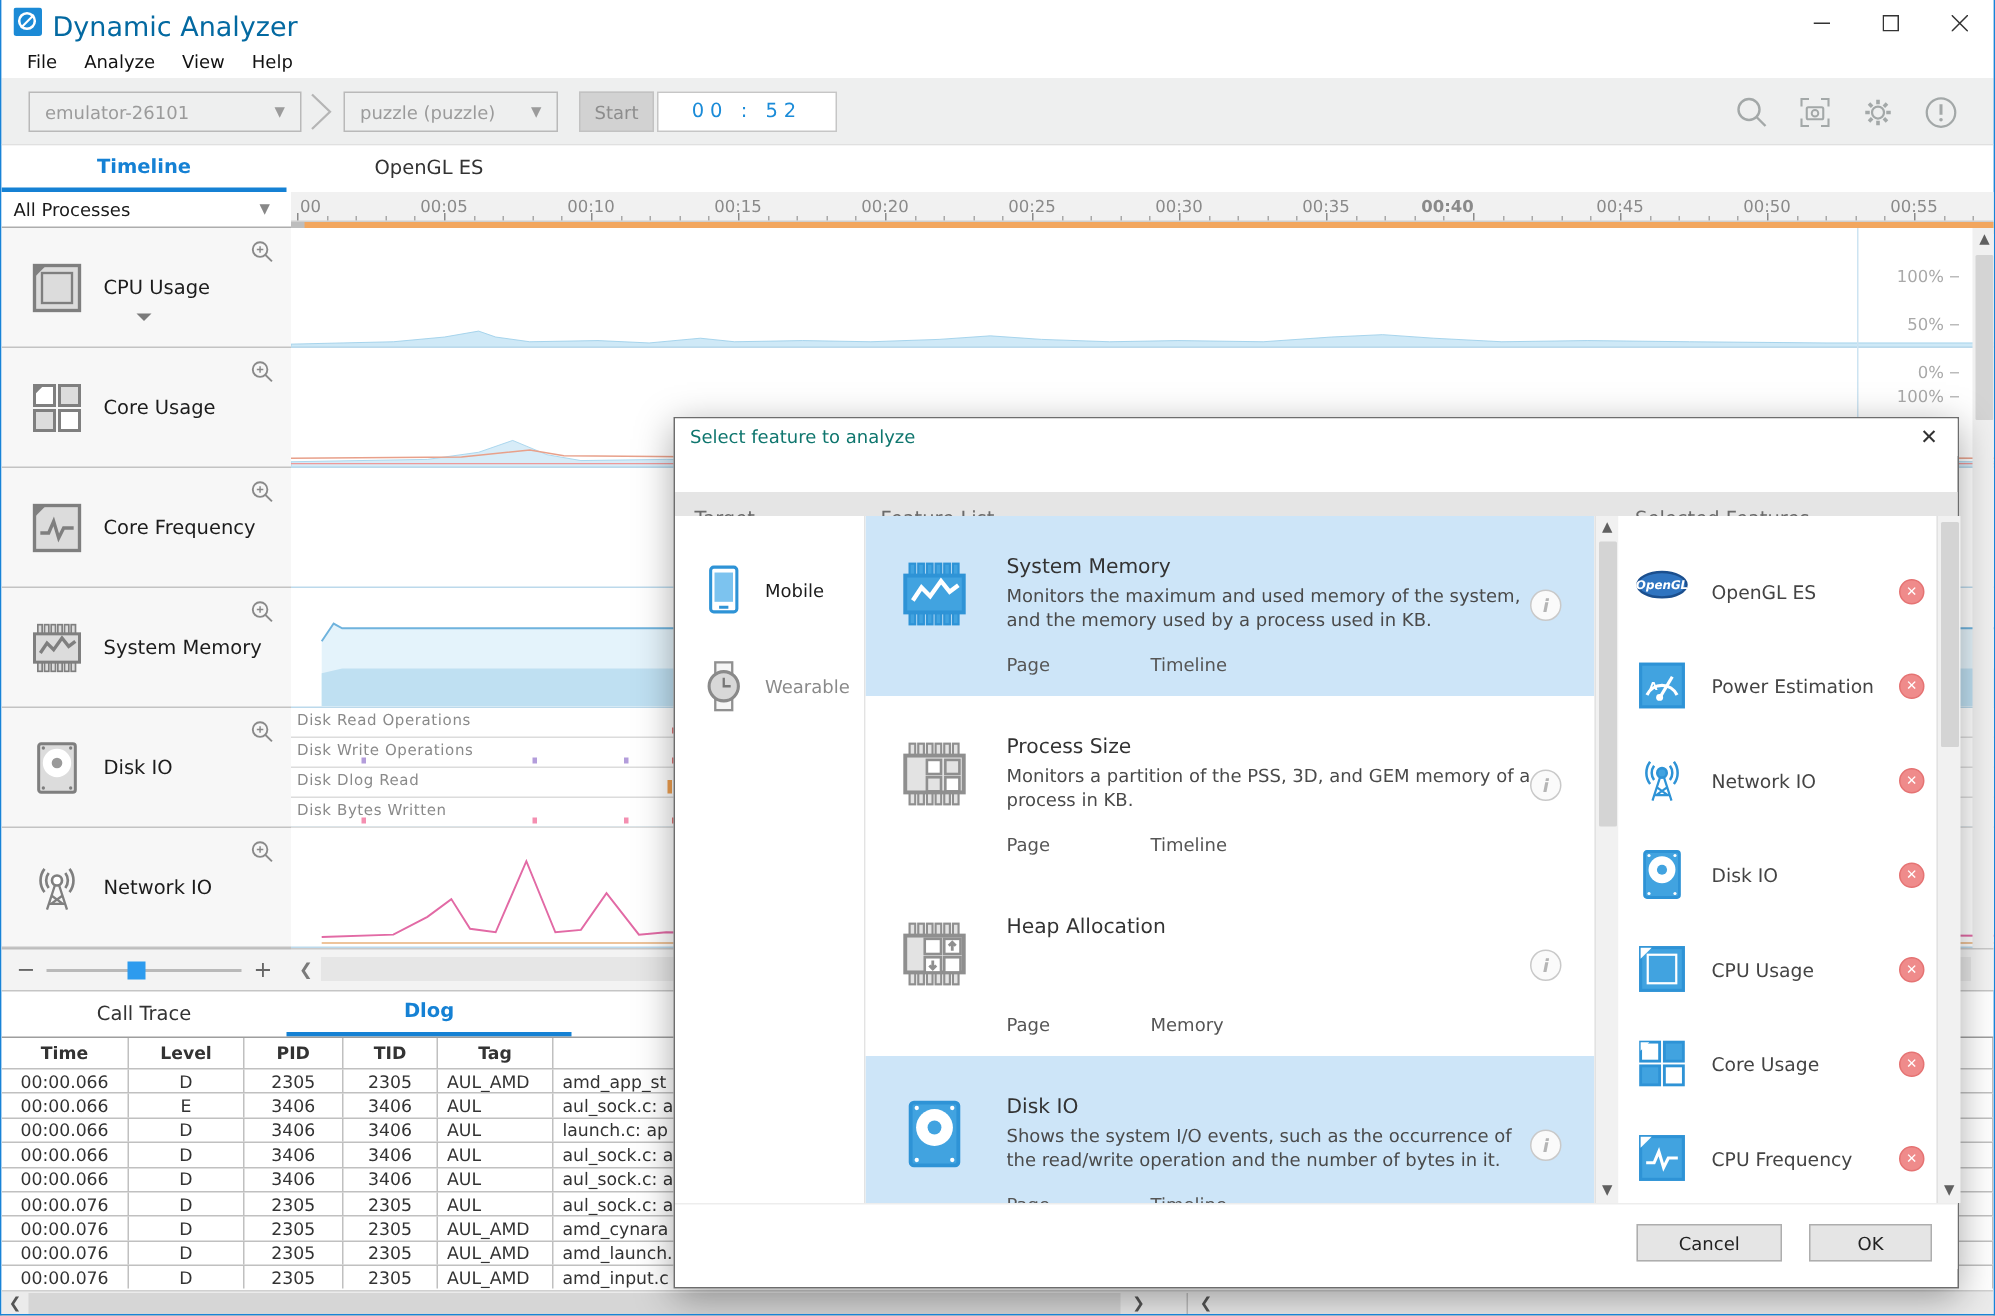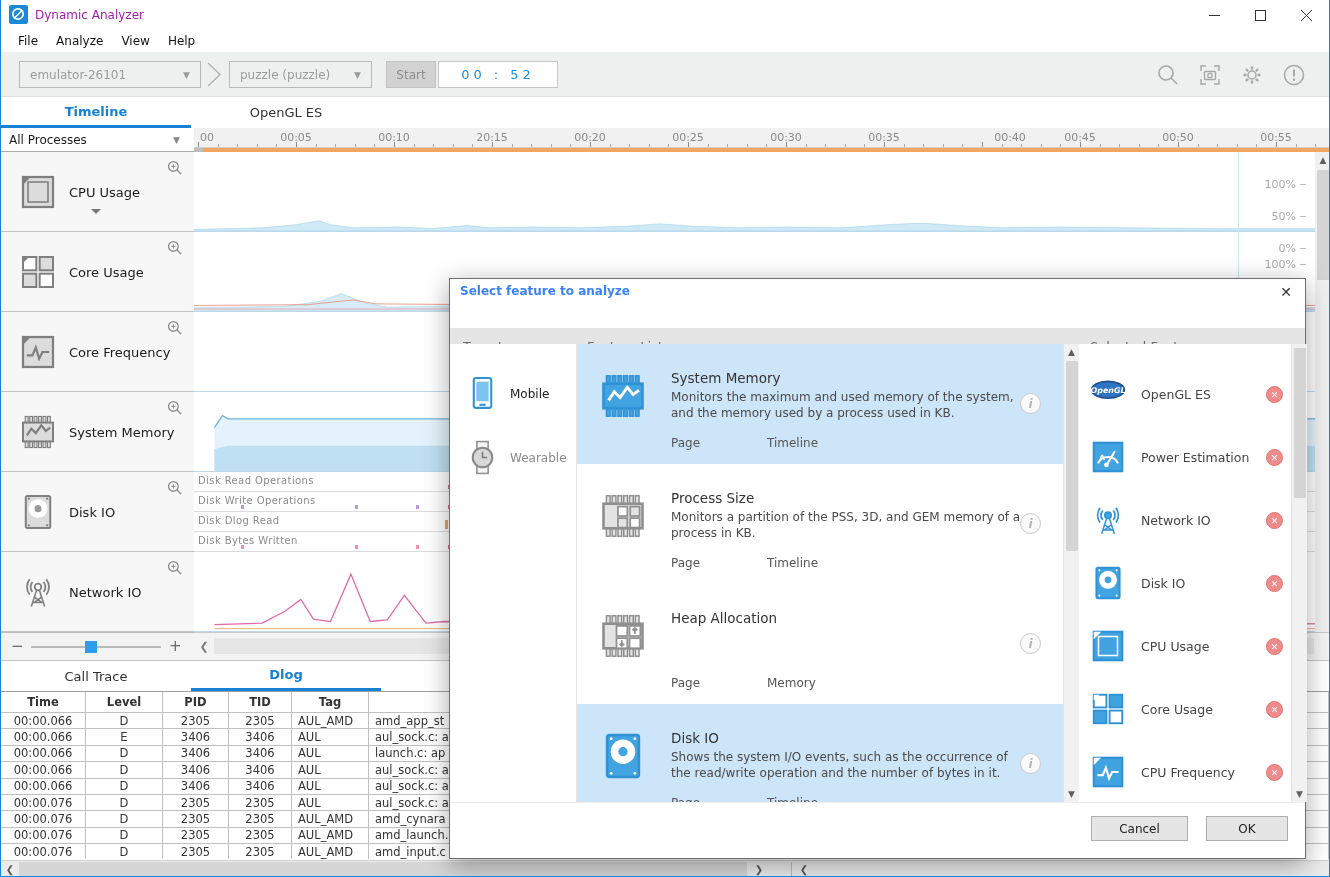--- a/index.html
+++ b/index.html
@@ -7,21 +7,21 @@
   #window{
     position:relative;width:1330px;height:877px;background:#fff;overflow:hidden;
     font-family:"DejaVu Sans","Liberation Sans",sans-serif;font-size:12px;color:#222;
     border-left:1px solid #1883d7;border-right:1px solid #1883d7;border-bottom:1px solid #1883d7;
   }
   .abs{position:absolute;}
   .nosel{user-select:none;}
   
   #titlebar{position:absolute;left:0;top:0;width:100%;height:30px;background:#fff;}
   #app-icon{position:absolute;left:8px;top:5px;width:19px;height:19px;}
-  #app-title{position:absolute;left:34px;top:8px;font-size:12px;color:#a21caf;}
+  #app-title{position:absolute;left:34px;top:8px;font-size:18px;color:#0369a1;}
   .winbtn{position:absolute;top:0;width:46px;height:30px;display:flex;align-items:center;justify-content:center;}
   
   #menubar{position:absolute;left:0;top:30px;width:100%;height:22px;background:#fff;display:flex;align-items:center;padding-left:8px;gap:0;}
   .menu-item{padding:2px 9px;font-size:12px;color:#111;}
   
   #toolbar{position:absolute;left:0;top:52px;width:100%;height:45px;background:#eeefef;border-bottom:1px solid #e0e0e0;}
   .combo{position:absolute;top:9px;height:27px;border:1px solid #b9b9b9;background:#eeefef;color:#9b9b9b;display:flex;align-items:center;padding:0 10px;font-size:12px;}
   .combo .caret{margin-left:auto;color:#9b9b9b;font-size:9px;}
   #crumb-arrow{position:absolute;top:9px;left:199px;width:27px;height:27px;}
   #start-btn{position:absolute;left:385px;top:9px;width:50px;height:27px;background:#d2d2d2;border:1px solid #c2c2c2;color:#8d8d8d;display:flex;align-items:center;justify-content:center;font-size:12px;}
@@ -73,21 +73,21 @@
   .lrow{display:flex;border-bottom:1px solid #c0c0c0;height:16.4px;align-items:center;}
   .lrow.hdr{height:21px;font-weight:bold;color:#1d1d30;font-size:12px;}
   .lcell{border-right:1px solid #c0c0c0;height:100%;display:flex;align-items:center;justify-content:center;font-size:11.5px;color:#333;overflow:hidden;white-space:nowrap;}
   .lcell.left{justify-content:flex-start;padding-left:6px;}
   #hscrollbar{position:absolute;left:0;top:199px;width:100%;height:17px;background:#ebebeb;border-top:1px solid #d0d0d0;}
   .hs-arr{position:absolute;top:1px;width:16px;height:15px;display:flex;align-items:center;justify-content:center;color:#555;font-size:10px;}
   #hs-thumb{position:absolute;left:18px;top:1px;width:728px;height:15px;background:#d6d6d6;}
   
   #dialog{position:absolute;left:448px;top:278px;width:857px;height:581px;background:#fff;border:1px solid #6d6d6d;box-shadow:0 6px 24px rgba(0,0,0,.35);}
   #dlg-titlebar{position:absolute;left:0;top:0;width:100%;height:25px;background:#fff;}
-  #dlg-title{position:absolute;left:10px;top:5px;font-size:12px;color:#3b82f6;font-weight:bold;}
+  #dlg-title{position:absolute;left:10px;top:5px;font-size:12px;color:#0f766e;}
   #dlg-close{position:absolute;right:10px;top:4px;width:18px;height:18px;display:flex;align-items:center;justify-content:center;color:#333;font-size:14px;}
   #dlg-header{position:absolute;left:0;top:25px;width:100%;height:40px;background:#e5e5e5;margin-top:24px;}
   .dlg-col-h{position:absolute;top:11px;font-size:13px;color:#6b6b6b;}
   #dlg-body{position:absolute;left:0;top:65px;width:100%;height:458px;background:#fff;}
   #target-col{position:absolute;left:0;top:0;width:127px;height:458px;border-right:1px solid #e3e3e3;}
   .target-item{position:absolute;left:0;width:127px;height:64px;}
   .target-item .ticon{position:absolute;left:14px;top:13px;}
   .target-item .tlabel{position:absolute;left:60px;top:25px;font-size:12px;}
   #feature-col{position:absolute;left:127px;top:0;width:486px;height:458px;overflow:hidden;}
   .fcard{position:absolute;left:0;width:486px;height:120px;background:#fff;}
@@ -330,21 +330,21 @@
           <div class="tick-minor" style="left: 121.6px;"></div>
           <div class="tick-minor" style="left: 141.2px;"></div>
           <div class="tick-minor" style="left: 160.8px;"></div>
           <div class="tick-minor" style="left: 180.4px;"></div>
           <div class="tick-label" style="left: 200px; transform: translateX(-50%);">00:10</div>
           <div class="tick-major" style="left: 200px;"></div>
           <div class="tick-minor" style="left: 219.6px;"></div>
           <div class="tick-minor" style="left: 239.2px;"></div>
           <div class="tick-minor" style="left: 258.8px;"></div>
           <div class="tick-minor" style="left: 278.4px;"></div>
-          <div class="tick-label" style="left: 298px; transform: translateX(-50%);">20:15</div>
+          <div class="tick-label" style="left: 298px; transform: translateX(-50%);">00:15</div>
           <div class="tick-major" style="left: 298px;"></div>
           <div class="tick-minor" style="left: 317.6px;"></div>
           <div class="tick-minor" style="left: 337.2px;"></div>
           <div class="tick-minor" style="left: 356.8px;"></div>
           <div class="tick-minor" style="left: 376.4px;"></div>
           <div class="tick-label" style="left: 396px; transform: translateX(-50%);">00:20</div>
           <div class="tick-major" style="left: 396px;"></div>
           <div class="tick-minor" style="left: 415.6px;"></div>
           <div class="tick-minor" style="left: 435.2px;"></div>
           <div class="tick-minor" style="left: 454.8px;"></div>
@@ -360,21 +360,21 @@
           <div class="tick-minor" style="left: 611.6px;"></div>
           <div class="tick-minor" style="left: 631.2px;"></div>
           <div class="tick-minor" style="left: 650.8px;"></div>
           <div class="tick-minor" style="left: 670.4px;"></div>
           <div class="tick-label" style="left: 690px; transform: translateX(-50%);">00:35</div>
           <div class="tick-major" style="left: 690px;"></div>
           <div class="tick-minor" style="left: 709.6px;"></div>
           <div class="tick-minor" style="left: 729.2px;"></div>
           <div class="tick-minor" style="left: 748.8px;"></div>
           <div class="tick-minor" style="left: 768.4px;"></div>
-          <div class="tick-label" style="left: 816px; transform: translateX(-50%);">00:40</div>
+          <div class="tick-label" style="left: 771px; transform: translateX(-50%); font-weight: bold;">00:40</div>
           <div class="tick-major" style="left: 788px;"></div>
           <div class="tick-minor" style="left: 807.6px;"></div>
           <div class="tick-minor" style="left: 827.2px;"></div>
           <div class="tick-minor" style="left: 846.8px;"></div>
           <div class="tick-minor" style="left: 866.4px;"></div>
           <div class="tick-label" style="left: 886px; transform: translateX(-50%);">00:45</div>
           <div class="tick-major" style="left: 886px;"></div>
           <div class="tick-minor" style="left: 905.6px;"></div>
           <div class="tick-minor" style="left: 925.2px;"></div>
           <div class="tick-minor" style="left: 944.8px;"></div>

